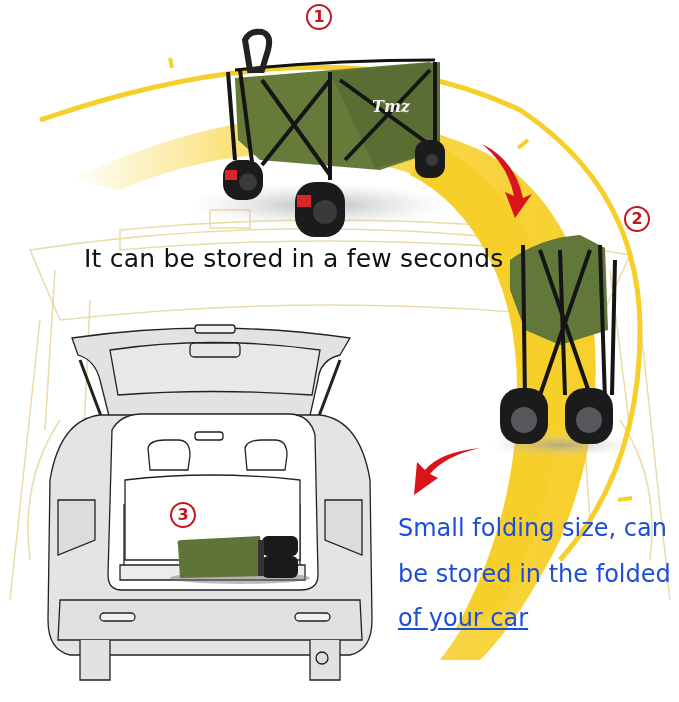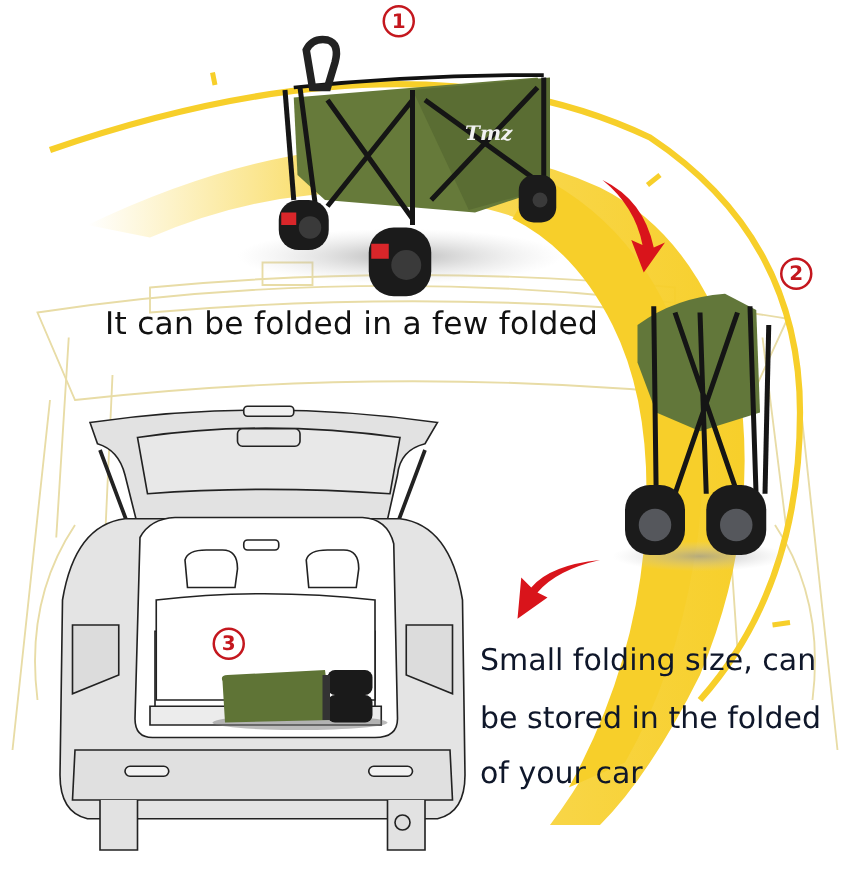--- a/index.html
+++ b/index.html
@@ -1,20 +1,20 @@
 <!DOCTYPE html>
 <html><head>
 <meta charset="utf-8">
 <style>
   html,body{margin:0;padding:0;background:#fff;}
   body{width:679px;height:702px;position:relative;overflow:hidden;font-family:"DejaVu Sans","Liberation Sans",sans-serif;}
   #stage{position:absolute;left:0;top:0;width:679px;height:702px;}
   .caption{position:absolute;color:#111;font-weight:500;letter-spacing:0.2px;white-space:nowrap;}
   #cap-top{left:84px;top:244px;font-size:25px;}
-  .cap-line{position:absolute;left:384px;font-size:24px;color:#0f172a;white-space:nowrap;}
+  .cap-line{position:absolute;left:398px;font-size:24px;color:#1d4ed8;white-space:nowrap;}
   .badge{position:absolute;width:22px;height:22px;border:2px solid #c4171e;border-radius:50%;color:#c4171e;font-weight:bold;font-size:16px;line-height:22px;text-align:center;background:#fff;}
 </style>
 </head>
 <body>
 
 <div id="stage">
 <svg width="679" height="702" viewBox="0 0 679 702" xmlns="http://www.w3.org/2000/svg">
   <defs>
     <linearGradient id="yg" x1="0" y1="0" x2="1" y2="0">
       <stop offset="0" stop-color="#f7cf2a" stop-opacity="0"></stop>
@@ -143,19 +143,19 @@
     <rect x="258" y="540" width="6" height="36" fill="#333"></rect>
   </g>
 </svg>
 
   
   <div class="badge" style="left:306px;top:4px;">1</div>
   <div class="badge" style="left:624px;top:206px;">2</div>
   <div class="badge" style="left:170px;top:502px;">3</div>
 
   
-  <div id="cap-top" class="caption">It can be folded in a few folded</div>
+  <div id="cap-top" class="caption">It can be stored in a few seconds</div>
   <div>
     <div class="cap-line" style="top:514px;">Small folding size, can</div>
     <div class="cap-line" style="top:560px;">be stored in the folded</div>
-    <div class="cap-line" style="top:604px;">of your car</div>
+    <div class="cap-line" style="top:604px;text-decoration:underline;">of your car</div>
   </div>
 </div>
 
 </body></html>

